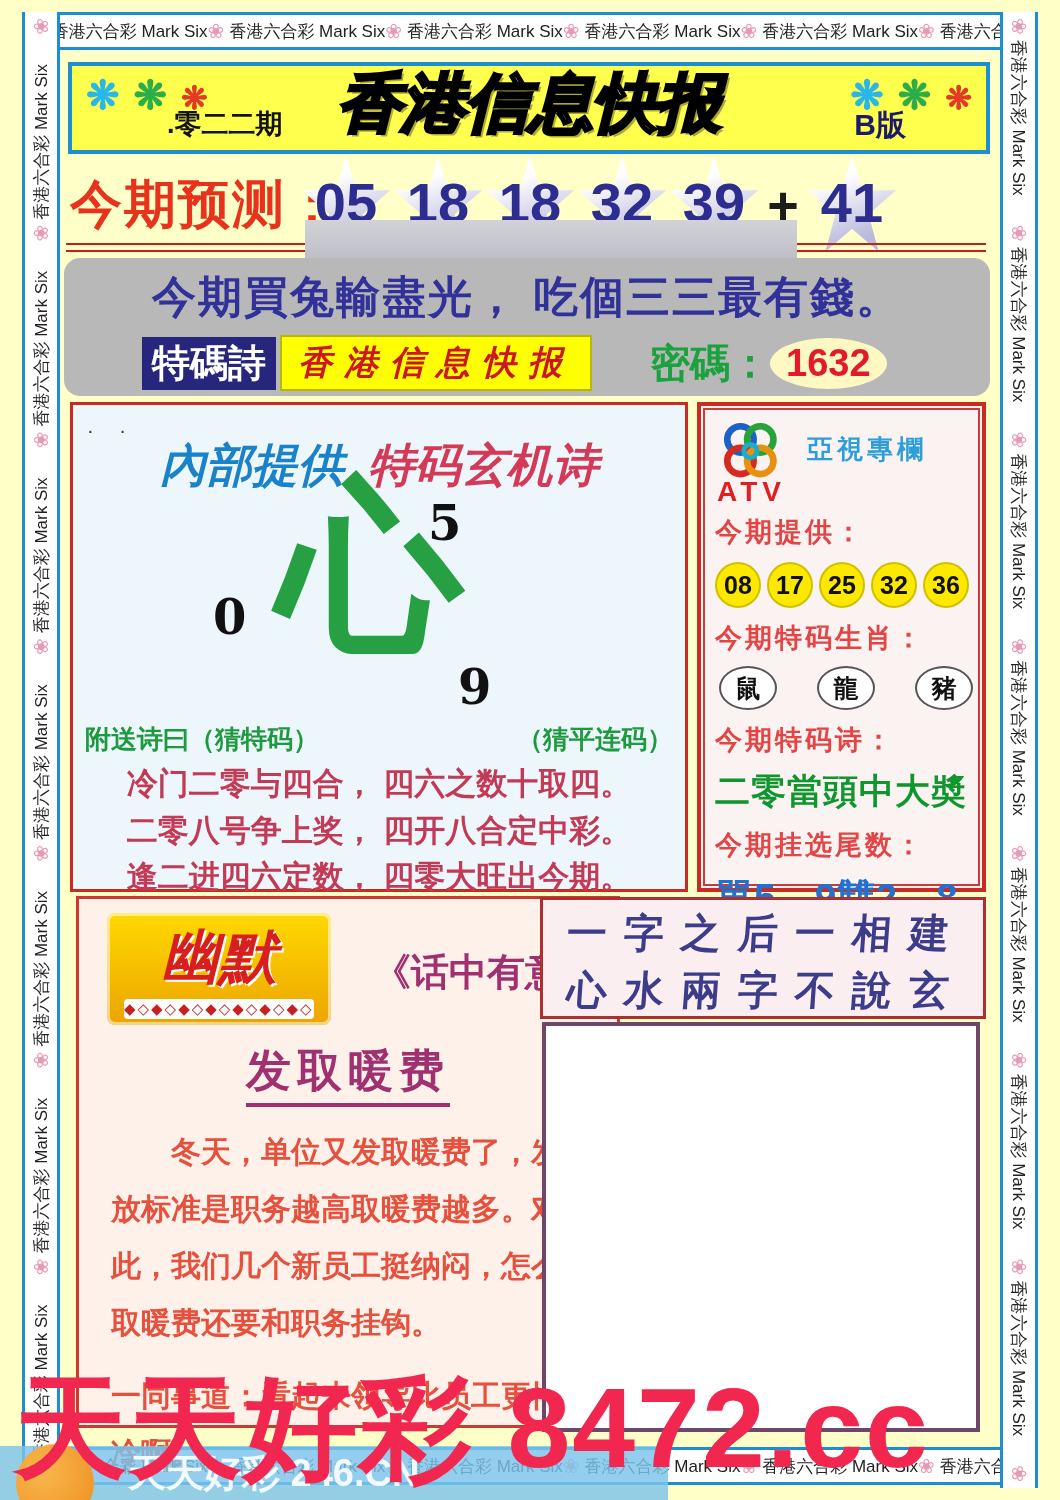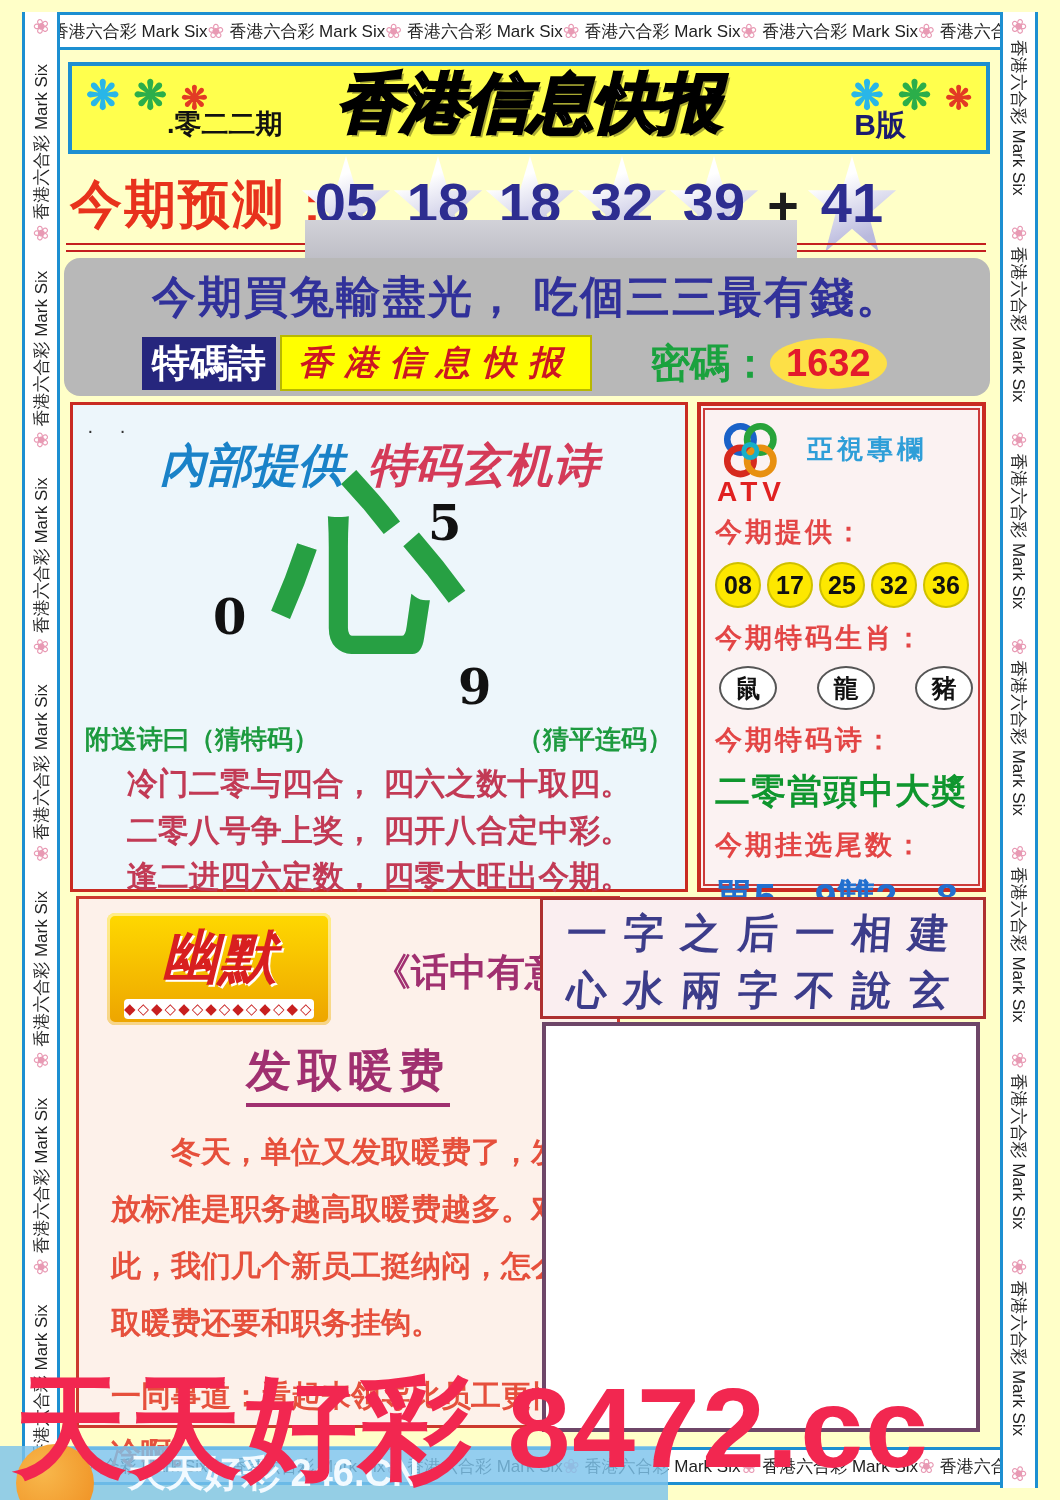--- a/index.html
+++ b/index.html
@@ -63,21 +63,21 @@
   .notice{
     position:absolute;left:64px;top:258px;width:926px;height:138px;background:#b8b8b8;
     border-radius:16px;z-index:4;box-sizing:border-box;padding:10px 18px 0 18px;
   }
   .notice-line1{font-size:44px;font-weight:900;color:#31319a;text-align:center;letter-spacing:2px;white-space:nowrap;}
   .notice-row{display:flex;align-items:center;margin-top:8px;padding-left:60px;}
   .shima-label{background:#26267d;color:#fff;font-size:38px;font-weight:900;padding:1px 10px;}
   .shima-text{background:#ffff00;border:2px solid #b8b800;color:#cc1622;font-size:34px;font-weight:900;
     font-style:italic;letter-spacing:12px;padding:3px 16px;margin-left:4px;white-space:nowrap;}
   .mima-label{margin-left:58px;color:#1aa23e;font-size:40px;font-weight:900;}
-  .mima-value{background:#fde047;border-radius:50%;padding:4px 16px;color:#e31a2c;font-size:38px;font-weight:900;}
+  .mima-value{background:#fef9c3;border-radius:50%;padding:4px 16px;color:#e31a2c;font-size:38px;font-weight:900;}
   
   .mystic{
     position:absolute;left:70px;top:402px;width:618px;height:490px;background:#edf6fb;
     border:3px solid #c92b22;box-sizing:border-box;
   }
   .dots{position:absolute;left:14px;top:14px;font-size:20px;color:#333;letter-spacing:10px;}
   .mystic-head{margin-top:30px;text-align:center;white-space:nowrap;}
   .mh-blue{color:#1a82c8;font-size:46px;font-weight:900;font-style:italic;}
   .mh-red{color:#d43a58;font-size:46px;font-weight:900;margin-left:20px;font-style:italic;}
   .glyph-area{position:relative;height:225px;}

